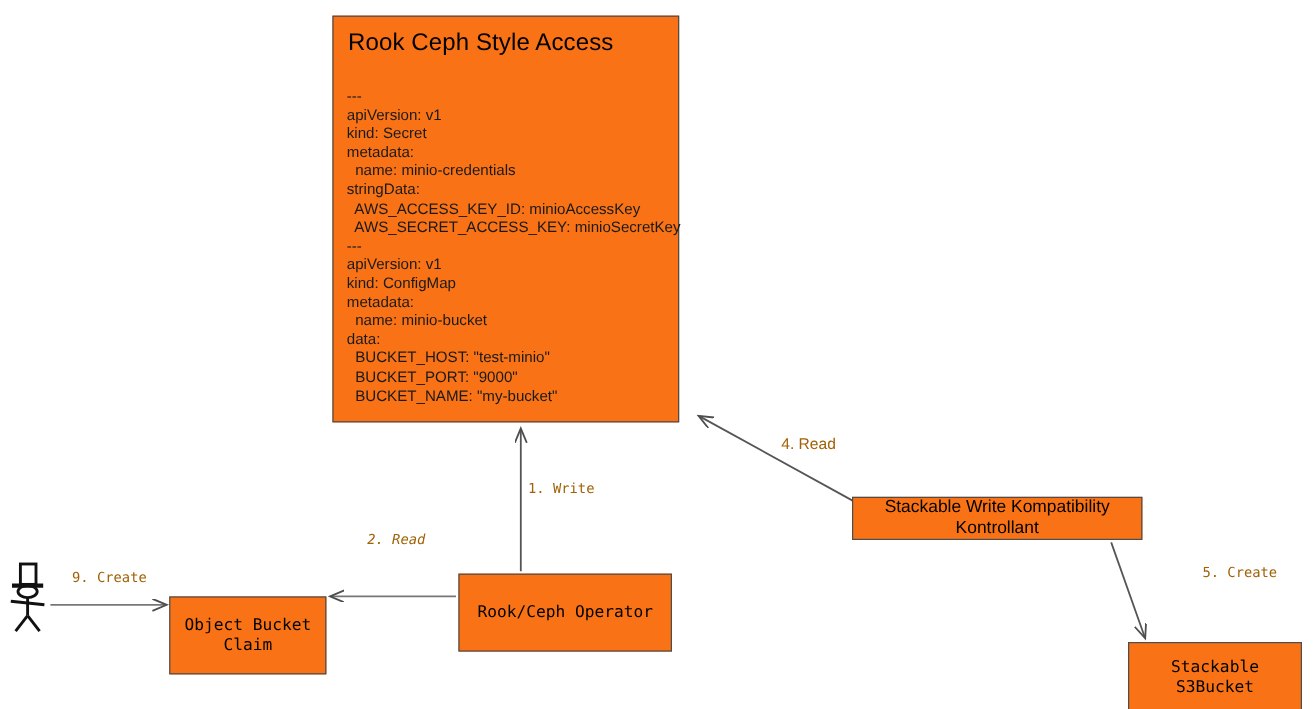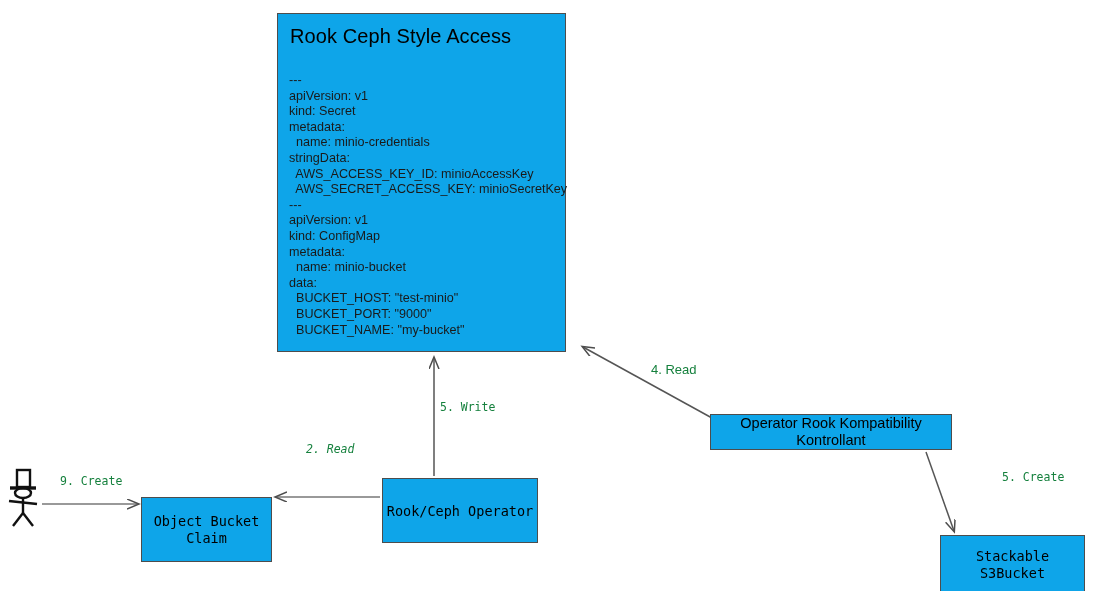--- a/index.html
+++ b/index.html
@@ -19,21 +19,21 @@
     position: absolute;
     left: 0;
     top: 0;
     width: 1094px;
     height: 591px;
     pointer-events: none;
   }
   .node {
     position: absolute;
     box-sizing: border-box;
-    background: #0ea5e9;
+    background: #f97316;
     border: 1.6px solid #4d4d4d;
   }
 
   
   #yaml-card {
     left: 277px;
     top: 13px;
     width: 289px;
     height: 339px;
     padding: 0;
@@ -62,21 +62,21 @@
   #obc-node {
     left: 141px;
     top: 459px;
     width: 131px;
     height: 65px;
     margin-top: 38px;
   }
   #operator-node {
     left: 382px;
     top: 478px;
-    width: 156px;
+    width: 178px;
     height: 65px;
   }
   #srkk-node {
     left: 710px;
     top: 414px;
     width: 242px;
     height: 36px;
   }
   #s3bucket-node {
     left: 940px;
@@ -101,21 +101,21 @@
   }
   .sans-label {
     font-family: "Liberation Sans", sans-serif;
     font-size: 14.5px;
     line-height: 17px;
   }
 
   
   .edge-label {
     position: absolute;
-    color: #15803d;
+    color: #a16207;
     white-space: nowrap;
   }
   .edge-label.mono {
     font-family: "DejaVu Sans Mono", "Liberation Mono", monospace;
     font-size: 11.5px;
   }
   .edge-label.sans {
     font-family: "Liberation Sans", sans-serif;
     font-size: 13px;
   }
@@ -206,26 +206,26 @@
   <div class="node" id="obc-node">
     <div class="node-label mono-label">Object Bucket
 Claim</div>
   </div>
 
   <div class="node" id="operator-node">
     <div class="node-label mono-label">Rook/Ceph Operator</div>
   </div>
 
   <div class="node" id="srkk-node">
-    <div class="node-label sans-label">Operator Rook Kompatibility Kontrollant</div>
+    <div class="node-label sans-label">Stackable Write Kompatibility Kontrollant</div>
   </div>
 
   <div class="node" id="s3bucket-node">
     <div class="node-label mono-label">Stackable S3Bucket</div>
   </div>
 
   <div class="edge-label mono" id="label-1-create">9. Create</div>
   <div class="edge-label mono" id="label-2-read">2. Read</div>
-  <div class="edge-label mono" id="label-3-write">5. Write</div>
+  <div class="edge-label mono" id="label-3-write">1. Write</div>
   <div class="edge-label sans" id="label-4-read">4. Read</div>
   <div class="edge-label mono" id="label-5-create">5. Create</div>
 
 </div>
 
 </body></html>

